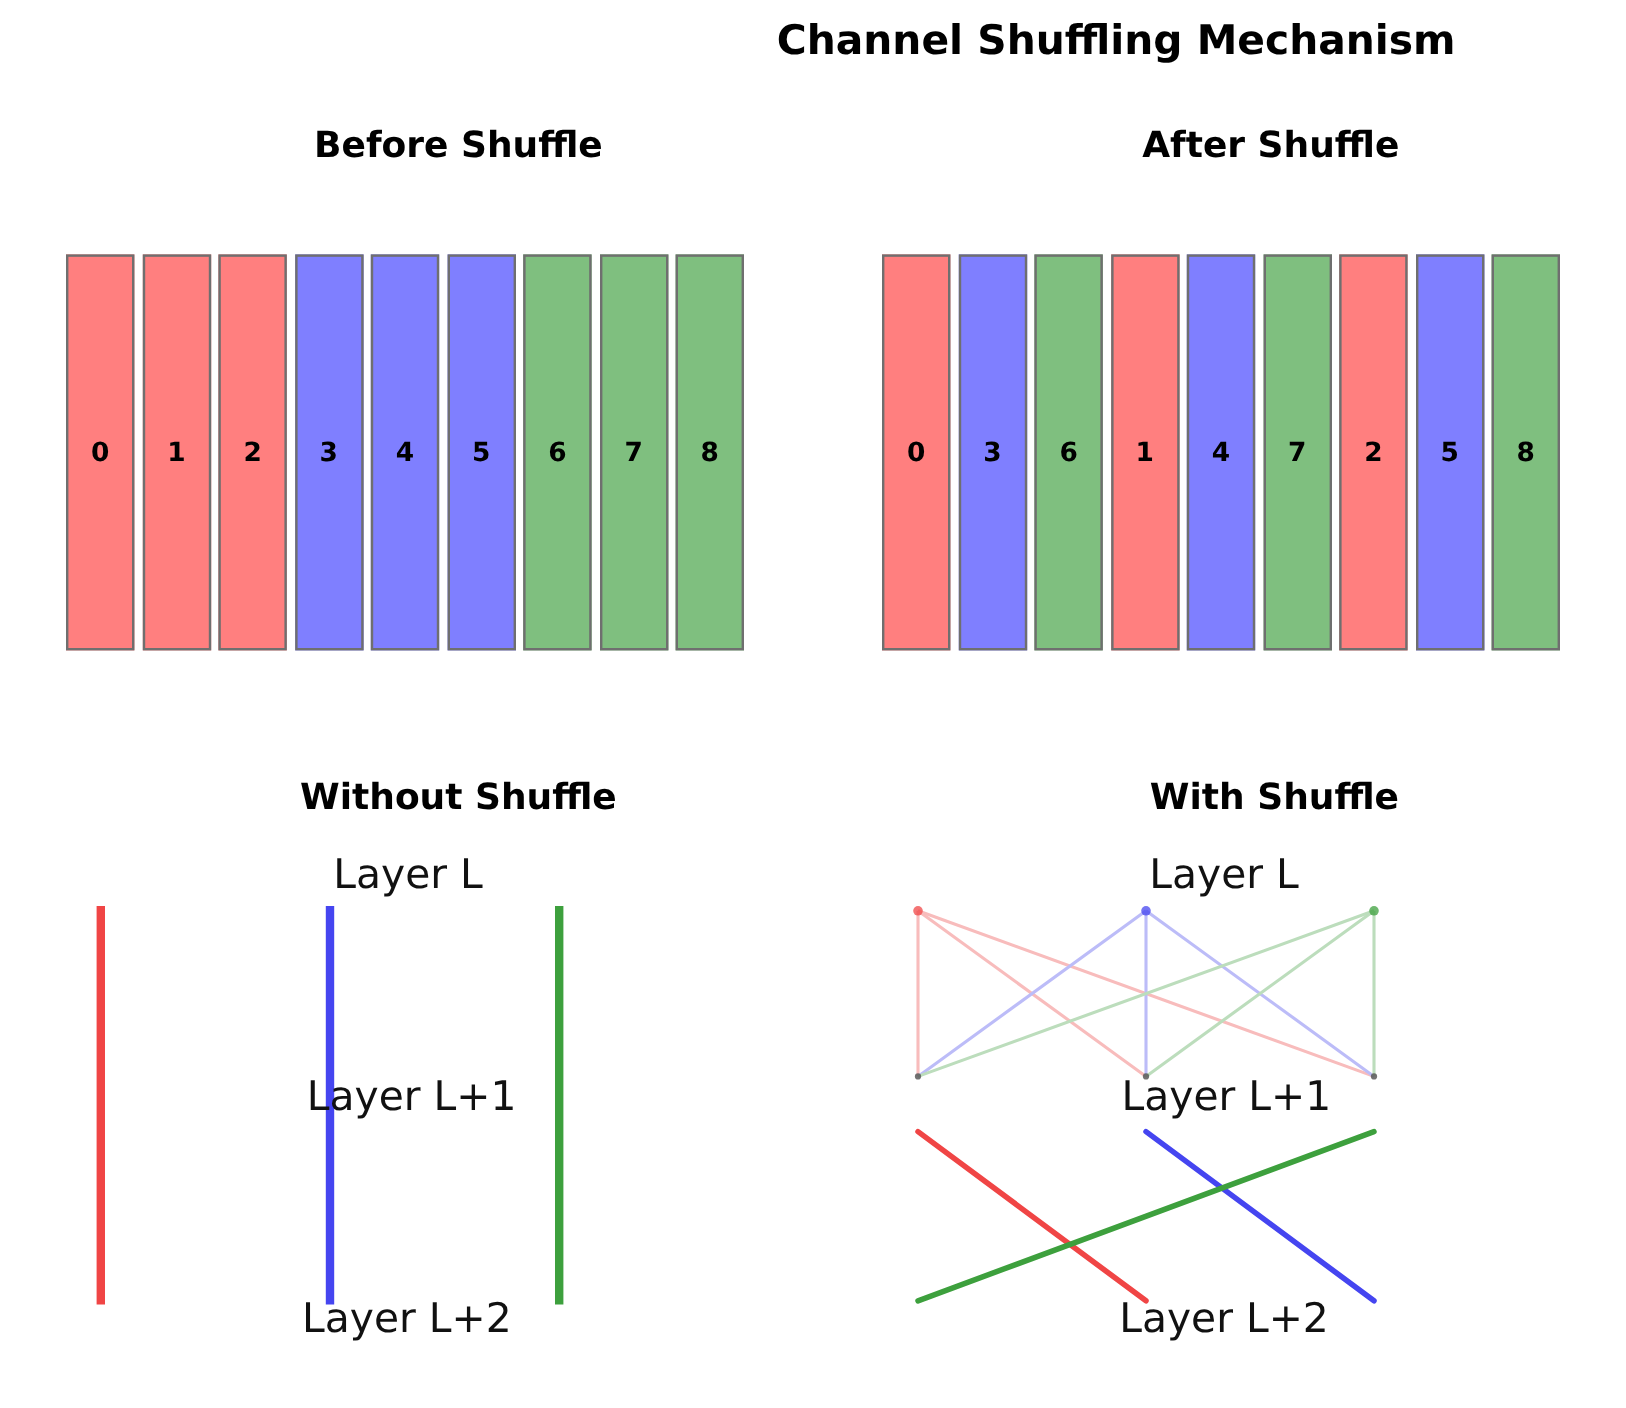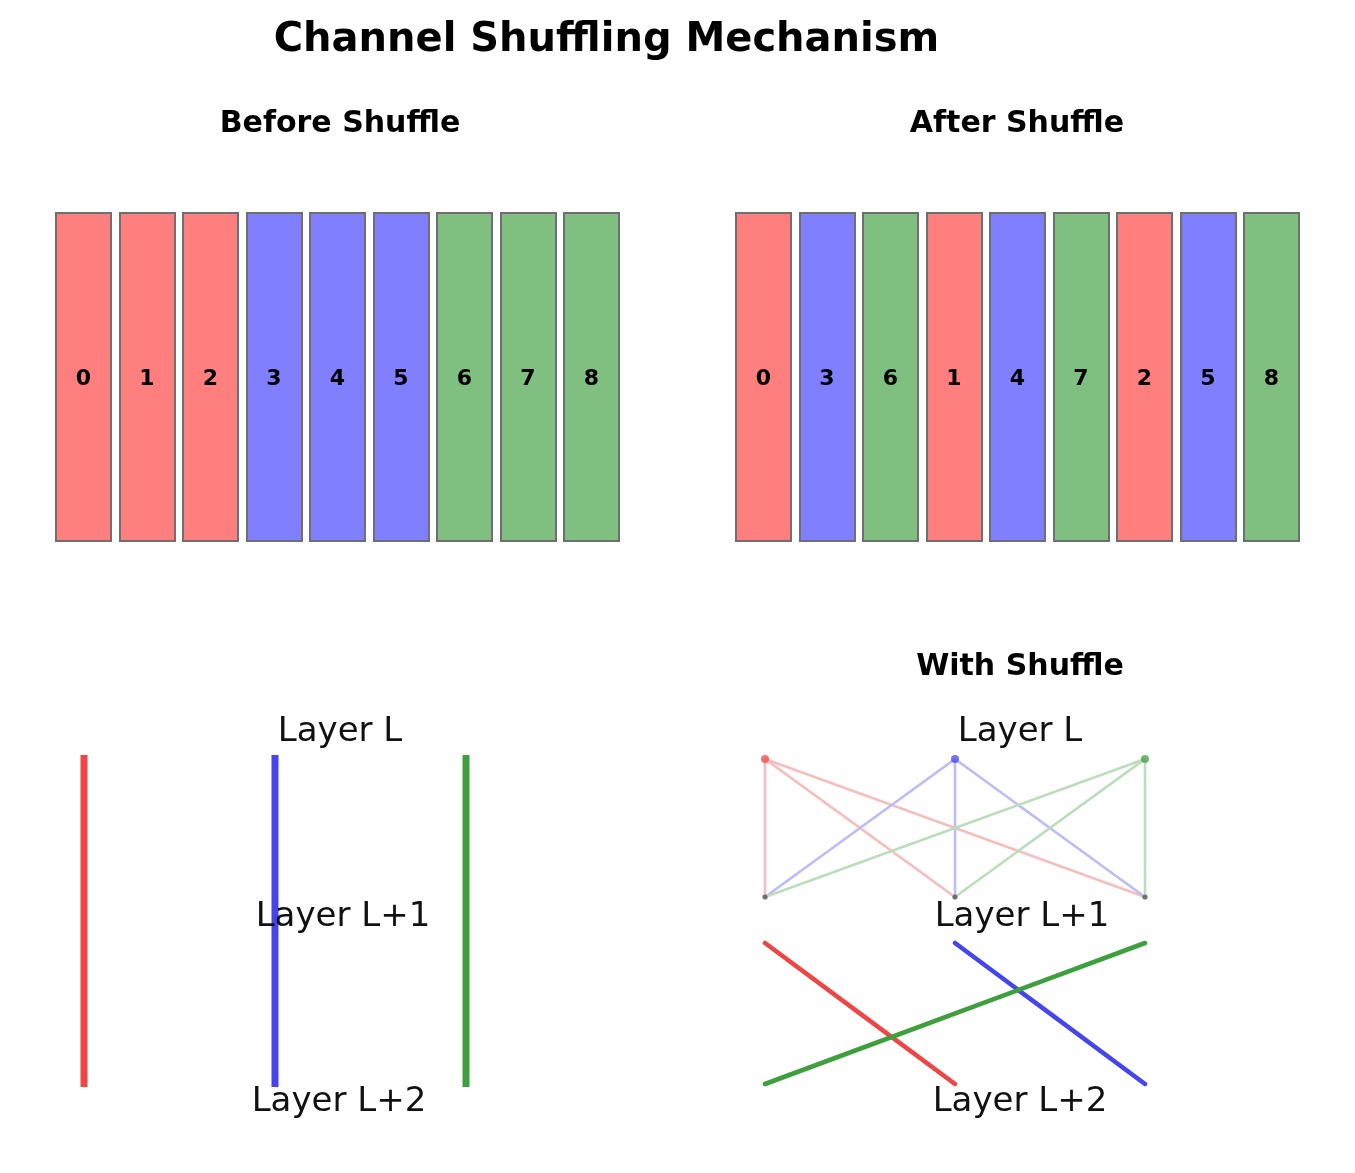--- a/index.html
+++ b/index.html
@@ -13,32 +13,33 @@
     width: 1355px;
     height: 1173px;
     background: #ffffff;
     overflow: hidden;
   }
   .main-title {
     position: absolute;
     left: 0;
     top: 14px;
     width: 1213px;
-    text-align: center;
-    font-size: 40px;
+    text-align: right;
+    font-size: 34px;
     font-weight: bold;
     color: #000000;
   }
   .panel-title {
     position: absolute;
     width: 680px;
     text-align: center;
     font-size: 30px;
     font-weight: bold;
     color: #000000;
+    padding-left: 42px;
   }
   #title-before  { left: 0px;   top: 104px; }
   #title-after   { left: 677px; top: 104px; }
   #title-without { left: 0px;   top: 647px; }
   #title-with    { left: 680px; top: 647px; }
   .layer-label {
     position: absolute;
     transform: translate(-50%, -50%);
     font-size: 34px;
     color: #111111;
@@ -69,20 +70,21 @@
 </style>
 </head>
 <body>
 
 <div id="figure">
 
   <div class="main-title">Channel Shuffling Mechanism</div>
 
   <div id="title-before" class="panel-title">Before Shuffle</div>
   <div id="title-after" class="panel-title">After Shuffle</div>
+  <div id="title-without" class="panel-title">Without Shuffle</div>
   <div id="title-with" class="panel-title">With Shuffle</div>
 
   <svg id="lines-svg" width="1355" height="1173">
       <line x1="84" y1="755" x2="84" y2="1087" stroke="#F04545" stroke-width="7"></line>
       <line x1="275" y1="755" x2="275" y2="1087" stroke="#4545F0" stroke-width="7"></line>
       <line x1="466" y1="755" x2="466" y2="1087" stroke="#3DA03D" stroke-width="7"></line>
       <line x1="765" y1="759" x2="765" y2="897" stroke="#F8BCBC" stroke-width="2.6"></line>
       <line x1="765" y1="759" x2="955" y2="897" stroke="#F8BCBC" stroke-width="2.6"></line>
       <line x1="765" y1="759" x2="1145" y2="897" stroke="#F8BCBC" stroke-width="2.6"></line>
       <line x1="955" y1="759" x2="765" y2="897" stroke="#BCBCF8" stroke-width="2.6"></line>

